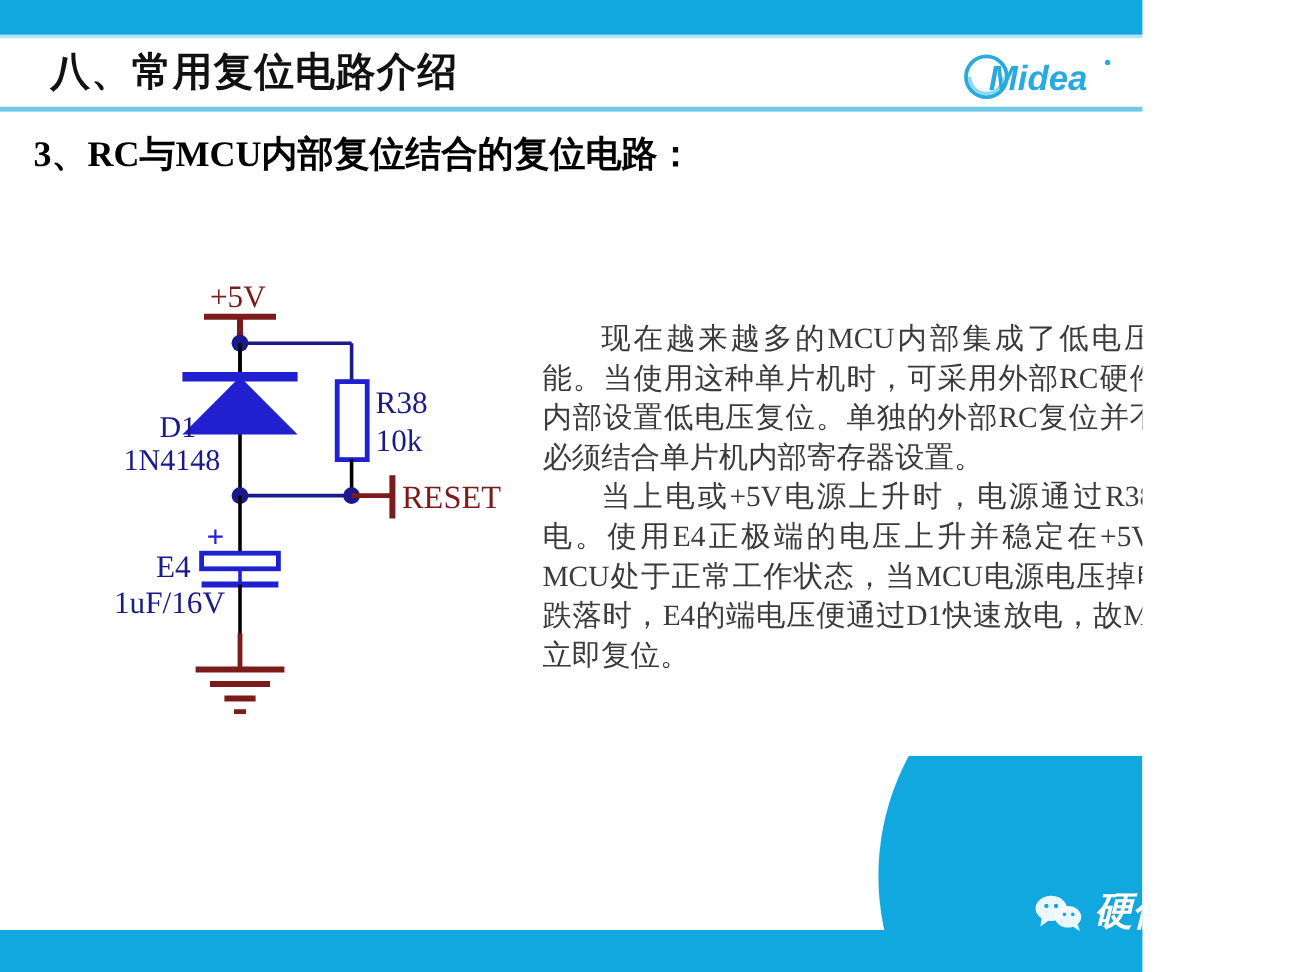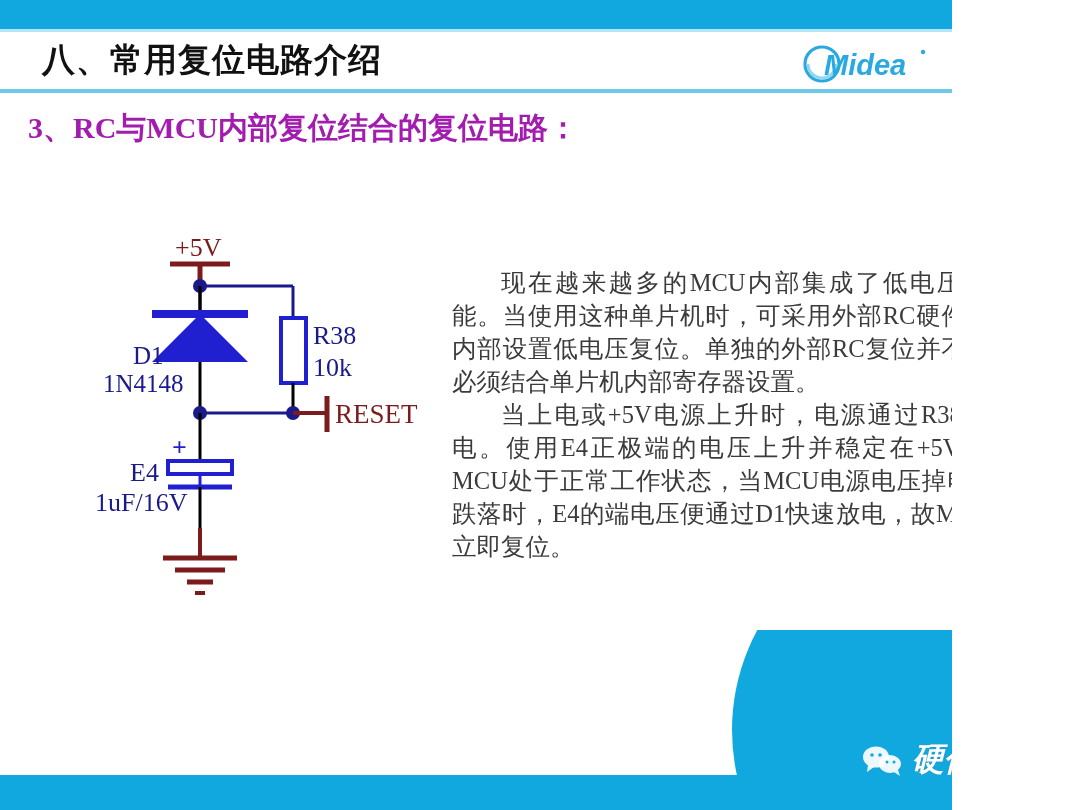--- a/index.html
+++ b/index.html
@@ -78,21 +78,21 @@
   .brand-logo {
     position: absolute;
     right: 18px; top: 40px;
     width: 140px; height: 48px;
   }
   .subtitle {
     position: absolute;
     left: 28px; top: 108px;
     font-size: 30px;
     font-weight: bold;
-    color: #a21caf;
+    color: #000000;
     white-space: nowrap;
     font-family: "Liberation Serif", "DejaVu Serif", serif;
   }
 
   
   .circuit {
     position: absolute;
     left: 95px; top: 228px;
     width: 350px; height: 375px;
   }

